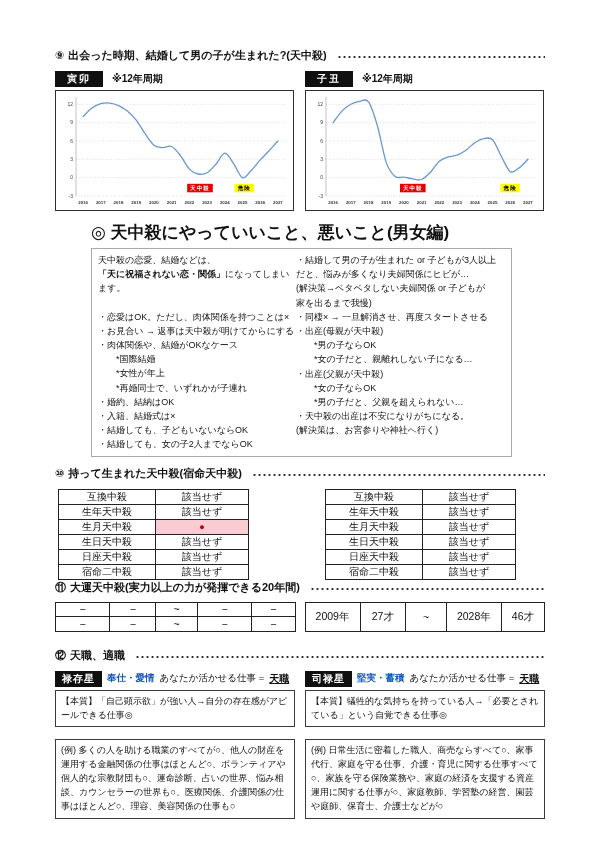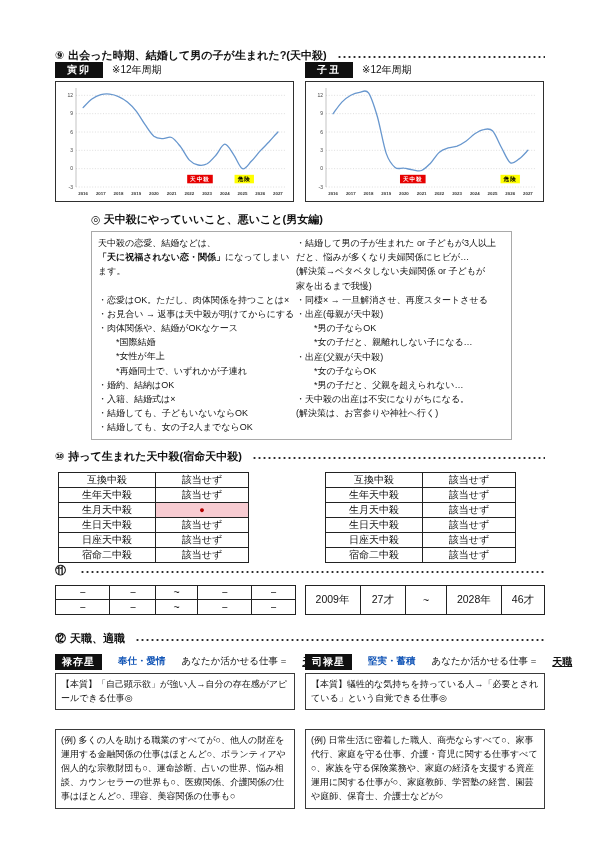--- a/index.html
+++ b/index.html
@@ -14,30 +14,30 @@
   
   .sec-head{display:flex;align-items:flex-end;font-size:11px;font-weight:bold;line-height:14px;}
   .sec-num{margin-right:4px;}
   .dots{
     flex:1;height:4px;margin:0 0 3px 10px;
     background-image:radial-gradient(circle,#2a2a2a 1px,transparent 1.2px);
     background-size:5px 4px;background-repeat:repeat-x;background-position:0 50%;
   }
 
   
-  .charts-row{display:flex;gap:10px;margin-bottom:10px;}
+  .charts-row{display:flex;gap:10px;margin-top:9px;margin-bottom:10px;}
   .chart-panel{width:240px;}
   .chart-caption{display:flex;align-items:center;gap:9px;margin-bottom:3px;}
   .chart-tag{background:#101010;color:#fff;font-weight:bold;font-size:10px;padding:1px 12px;letter-spacing:2px;}
-  .chart-period{font-size:10px;font-weight:normal;}
+  .chart-period{font-size:10px;font-weight:bold;}
   .chart-box{border:1.5px solid #2f2f2f;background:#fff;width:237px;}
   .chart-box svg{display:block;width:237px;height:119px;font-family:inherit;}
 
   
-  .gb-head{font-size:11px;font-weight:bold;margin:10px 0 4px 36px;}
+  .gb-head{font-size:17px;font-weight:bold;margin:10px 0 4px 36px;}
   .gb-box{
     border:1px solid #a9a9a9;margin-left:36px;width:407px;
     padding:4px 6px;display:flex;font-size:9px;line-height:14.2px;
   }
   .gb-left{width:198px;flex:none;}
   .gb-right{flex:1;white-space:pre-line;}
   .gb-lines{white-space:pre-line;margin-top:14px;}
 
   
   .fate-wrap{margin-top:9px;}
@@ -56,25 +56,25 @@
   .un-table td{border:1px solid #222;font-size:10.5px;text-align:center;height:13.5px;padding:0 2px;}
   .un-table td:nth-child(1),.un-table td:nth-child(4){width:54px;}
   .un-table td:nth-child(2){width:45px;}
   .un-table td:nth-child(3){width:40px;}
   .un-table td:nth-child(5){width:42px;}
 
   
   .sec12{margin-top:16px;}
   .jobs-row{display:flex;gap:10px;margin-top:9px;}
   .job-col{width:240px;}
-  .job-head{display:flex;align-items:center;gap:16px;font-size:9.5px;margin-bottom:3px;white-space:nowrap;}
+  .job-head{display:flex;align-items:center;gap:5px;font-size:9.5px;margin-bottom:3px;white-space:nowrap;}
   .star-tag{background:#101010;color:#fff;font-weight:bold;padding:1px 7px;font-size:10px;letter-spacing:1px;}
   .job-keyword{color:#1557b7;font-weight:bold;}
   .job-sub-b{font-weight:bold;font-size:10px;text-decoration:underline;}
-  .job-box{border:1px solid #3a3a3a;padding:3px 5px;font-size:9px;line-height:14px;margin-bottom:19px;}
+  .job-box{border:1px solid #3a3a3a;padding:3px 5px;font-size:9px;line-height:14px;margin-bottom:12px;}
   .job-essence{min-height:29px;}
   .job-examples{min-height:72px;}
   b{font-weight:bold;}
 </style>
 </head>
 <body>
 
 <div class="page">
   <div class="content">
 
@@ -262,20 +262,21 @@
                 <td class="val">該当せず</td>
               </tr>
         </tbody>
           </table>
       </div>
     </div>
 
     <div>
       <div class="sec-head">
         <span class="sec-num">⑪</span>
+        <span class="sec-title">大運天中殺(実力以上の力が発揮できる20年間)</span>
         <span class="dots"></span>
       </div>
       <div class="un-tables">
         <table class="un-table">
           <tbody>
               <tr>
             <td>−</td>
                 <td>−</td>
                 <td>~</td>
                 <td>−</td>

